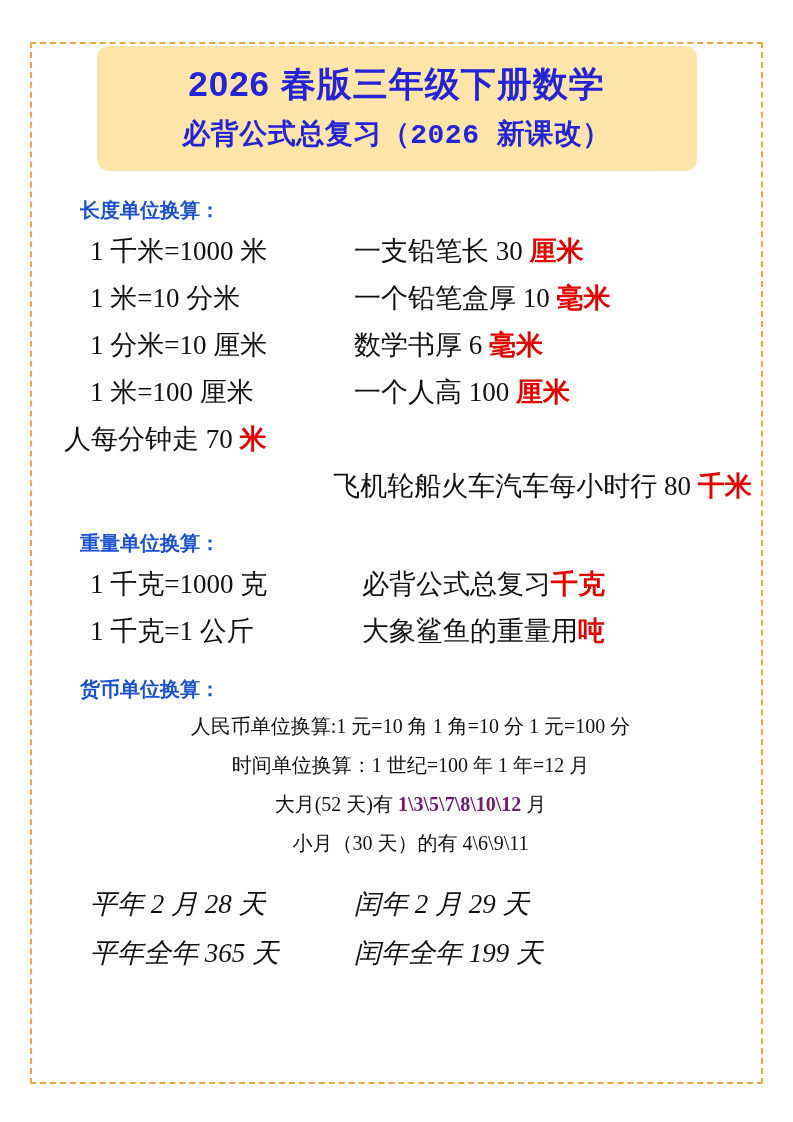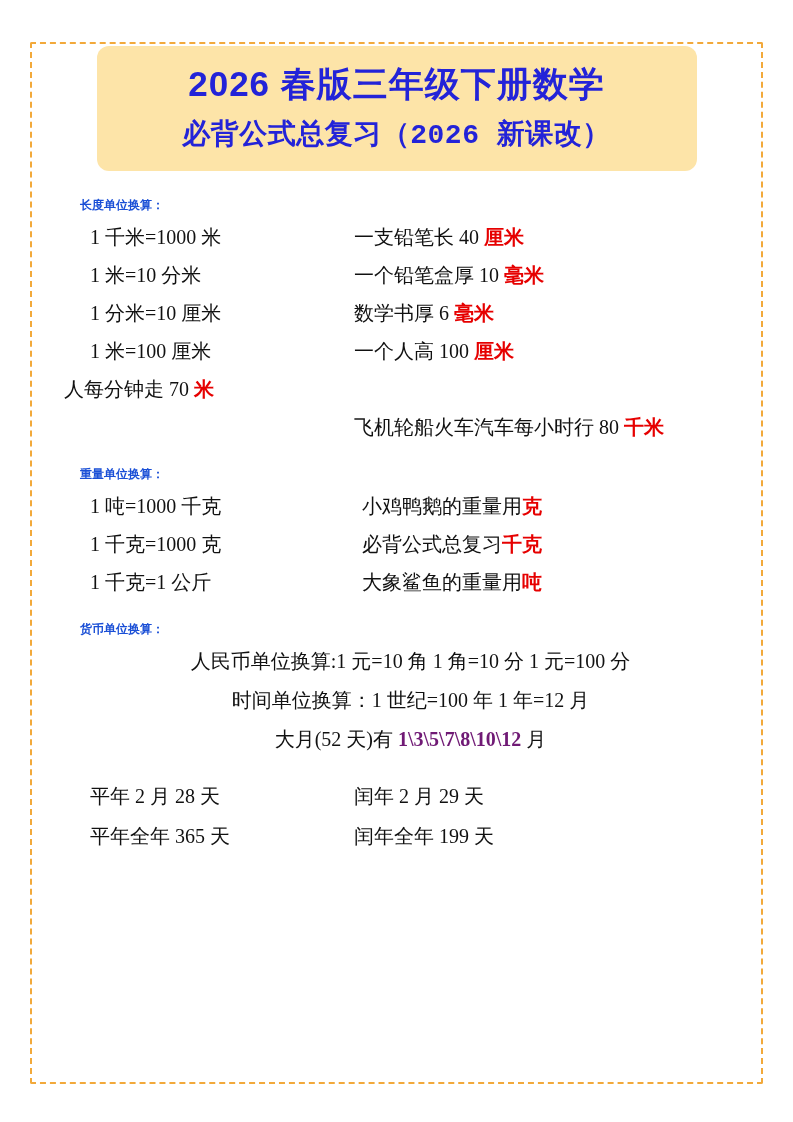--- a/index.html
+++ b/index.html
@@ -66,30 +66,30 @@
     white-space: nowrap;
   }
 
   
   .section {
     margin-top: 26px;
   }
   .section-title {
     font-family: "Liberation Sans", "DejaVu Sans", sans-serif;
     font-weight: bold;
-    font-size: 12px;
+    font-size: 20px;
     color: #1a4fd6;
     margin-left: 18px;
     margin-bottom: 10px;
   }
   .row {
     display: flex;
     align-items: baseline;
     margin: 0 0 12px 0;
-    font-size: 20px;
+    font-size: 27px;
     color: #111111;
     line-height: 1.3;
     justify-content: center;
   }
   .col-left {
     width: 290px;
     flex: 0 0 290px;
     padding-left: 28px;
     box-sizing: border-box;
     white-space: nowrap;
@@ -109,42 +109,42 @@
     text-align: center;
   }
   .hl {
     color: #e60000;
     font-weight: bold;
   }
   .bold-black {
     font-weight: bold;
     color: #701a75;
   }
-  .last-block .row { margin-bottom: 14px; }
+  .last-block .row { margin-bottom: 14px; font-style: italic; }
   .last-block { margin-top: 30px; }
 </style>
 </head>
 <body>
 
 <div class="page">
   <div class="dashed-frame"></div>
 
   <div class="content">
 
     <div class="title-banner">
       <div class="title-line1">2026 春版三年级下册数学</div>
       <div class="title-line2">必背公式总复习（2026 新课改）</div>
     </div>
 
     <div class="section">
       <div class="section-title">长度单位换算：</div>
 
       <div class="row">
         <div class="col-left">1 千米=1000 米</div>
-        <div class="col-right indent-a"><span>一支铅笔长 40 </span><span class="hl">厘米</span></div>
+        <div class="col-right indent-a"><span>一支铅笔长 30 </span><span class="hl">厘米</span></div>
       </div>
 
       <div class="row">
         <div class="col-left">1 米=10 分米</div>
         <div class="col-right indent-a"><span>一个铅笔盒厚 10 </span><span class="hl">毫米</span></div>
       </div>
 
       <div class="row">
         <div class="col-left">1 分米=10 厘米</div>
         <div class="col-right indent-a"><span>数学书厚 6 </span><span class="hl">毫米</span></div>
@@ -161,42 +161,39 @@
 
       <div class="row">
         <div class="col-left"></div>
         <div class="col-right indent-a"><span>飞机轮船火车汽车每小时行 80 </span><span class="hl">千米</span></div>
       </div>
     </div>
 
     <div class="section">
       <div class="section-title">重量单位换算：</div>
 
-      <div class="row">
-        <div class="col-left">1 吨=1000 千克</div>
-        <div class="col-right indent-b"><span>小鸡鸭鹅的重量用</span><span class="hl">克</span></div>
-      </div>
 
       <div class="row">
         <div class="col-left">1 千克=1000 克</div>
         <div class="col-right indent-b"><span>必背公式总复习</span><span class="hl">千克</span></div>
       </div>
 
       <div class="row">
         <div class="col-left">1 千克=1 公斤</div>
         <div class="col-right indent-b"><span>大象鲨鱼的重量用</span><span class="hl">吨</span></div>
       </div>
     </div>
 
     <div class="section">
       <div class="section-title">货币单位换算：</div>
 
       <div class="wide">人民币单位换算:1 元=10 角 1 角=10 分 1 元=100 分</div>
       <div class="wide">时间单位换算：1 世纪=100 年 1 年=12 月</div>
       <div class="wide"><span>大月(52 天)有 </span><span class="bold-black">1\3\5\7\8\10\12</span><span> 月</span></div>
+      <div class="wide">小月（30 天）的有 4\6\9\11</div>
     </div>
 
     <div class="last-block">
       <div class="row">
         <div class="col-left">平年 2 月 28 天</div>
         <div class="col-right indent-a">闰年 2 月 29 天</div>
       </div>
       <div class="row">
         <div class="col-left">平年全年 365 天</div>
         <div class="col-right indent-a">闰年全年 199 天</div>

